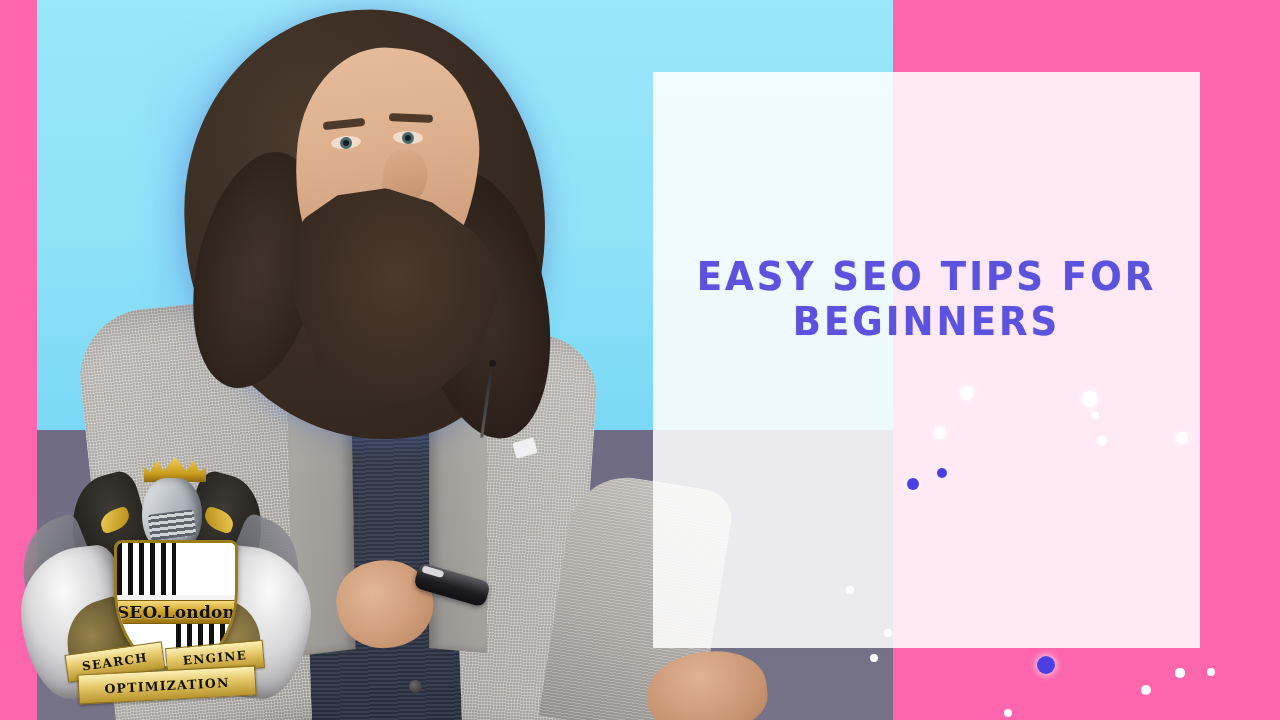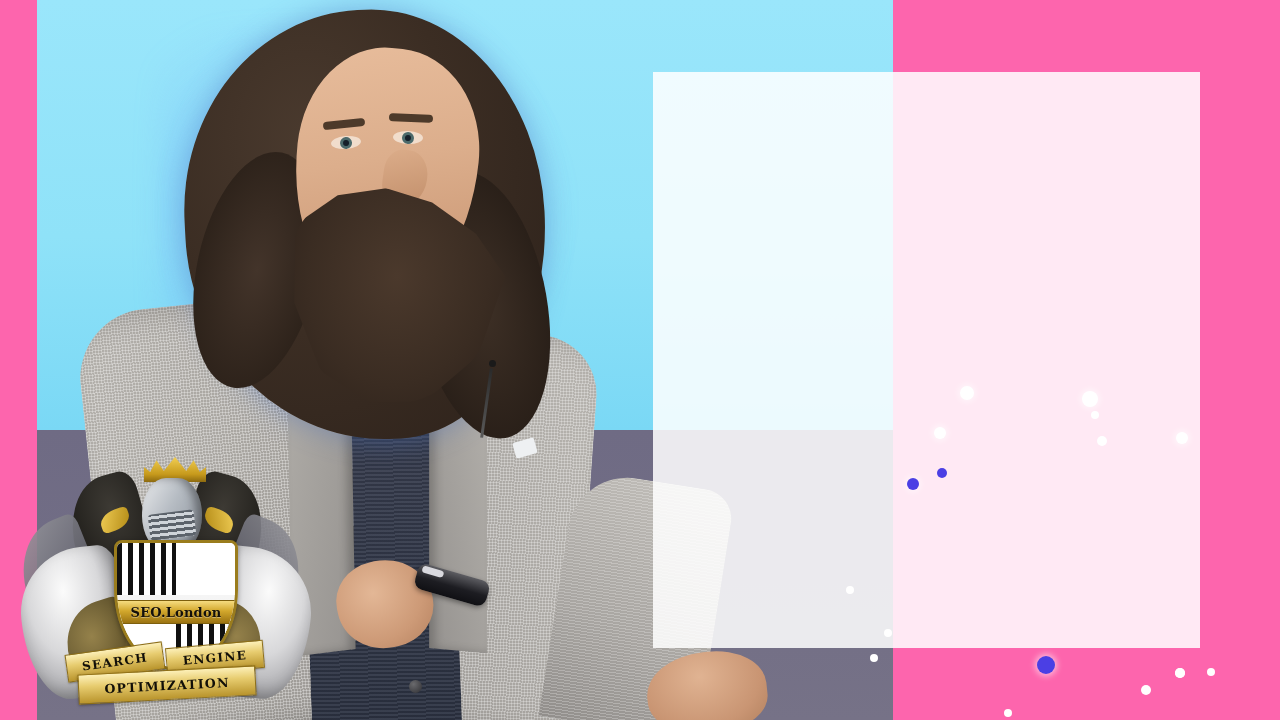--- a/index.html
+++ b/index.html
@@ -304,21 +304,21 @@
         repeating-linear-gradient(90deg, #111 0 5px, #fff 5px 11px),
         repeating-linear-gradient(0deg, #111 0 6px, #fff 6px 13px); }
   .crest-band {
     position:absolute; left:-4px; top:46%; width:126px; height:22px;
     background: linear-gradient(180deg,#f6dc80 0%, #d3a82c 45%, #9b7312 100%);
     border-top:1px solid #7d5f0d; border-bottom:1px solid #7d5f0d;
     display:flex; align-items:center; justify-content:center;
   }
   .crest-band span {
     font-family: "DejaVu Serif", serif;
-    font-weight:700; font-size:13px; color:#14100a; letter-spacing:.2px;
+    font-weight:700; font-size:17px; color:#14100a; letter-spacing:.2px;
     text-shadow: 0 1px 0 rgba(255,255,255,.35);
   }
   .dragon-l, .dragon-r {
     position:absolute; top:96px; width:106px; height:150px;
     background:
       radial-gradient(ellipse at 42% 28%, #fbfbfb 0%, #d8d8da 42%, #a3a3a7 72%, #77777c 100%);
     border-radius: 62% 22% 44% 40% / 44% 34% 58% 56%;
     box-shadow: inset -8px -6px 16px rgba(0,0,0,.28);
   }
   .dragon-l { left: 8px; transform: rotate(-6deg); }
@@ -429,20 +429,23 @@
       <span class="dot w" style="left: 884px; top: 629px; width: 8px; height: 8px;"></span>
       <span class="dot w" style="left: 870px; top: 654px; width: 8px; height: 8px;"></span>
       <span class="dot b soft" style="left: 1037px; top: 656px; width: 18px; height: 18px;"></span>
       <span class="dot w" style="left: 1175px; top: 668px; width: 10px; height: 10px;"></span>
       <span class="dot w" style="left: 1175px; top: 668px; width: 10px; height: 10px;"></span>
       <span class="dot w" style="left: 1207px; top: 668px; width: 8px; height: 8px;"></span>
       <span class="dot w" style="left: 1004px; top: 709px; width: 8px; height: 8px;"></span>
       <span class="dot w" style="left: 1141px; top: 685px; width: 10px; height: 10px;"></span>
     </div>
 
+  <div class="title-wrap">
+    <h1 class="title">EASY SEO TIPS FOR BEGINNERS</h1>
+  </div>
 
   <div class="logo">
     <div class="crest-mantle-l"></div>
     <div class="crest-mantle-r"></div>
     <div class="mantle-gold-l"></div>
     <div class="mantle-gold-r"></div>
     <div class="crest-crown"></div>
     <div class="crest-helm"></div>
 
     <div class="wing-l"></div>

